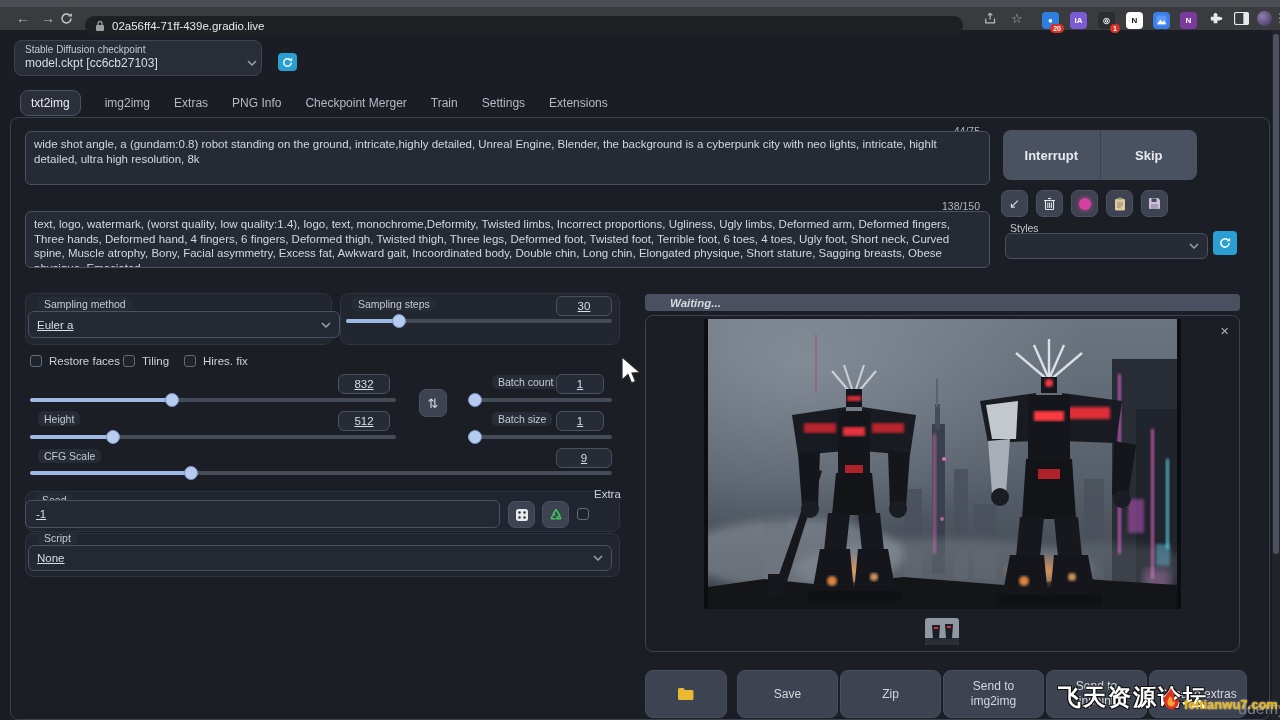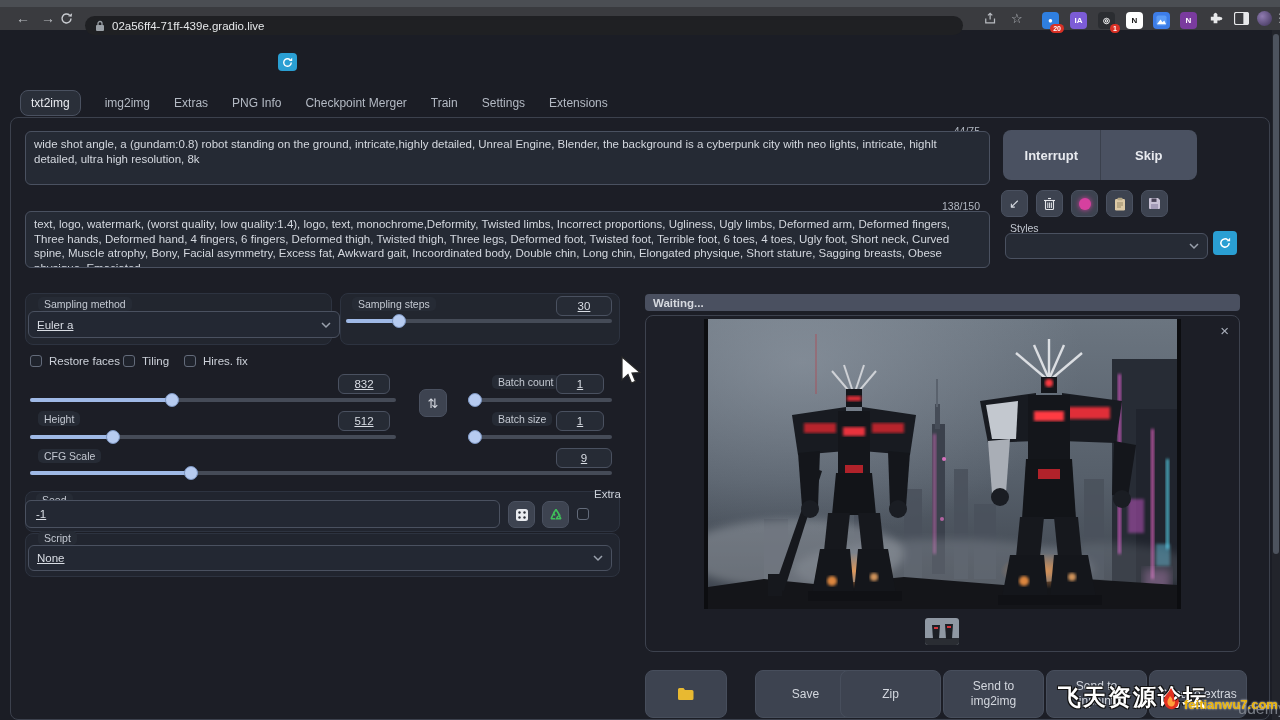--- a/index.html
+++ b/index.html
@@ -106,20 +106,29 @@
       <rect x="10" y="1" width="5" height="12" fill="#e7e8ea"></rect>
     </svg>
     <span class="abs" style="left:1257px;top:4px;width:15px;height:15px;border-radius:50%;background:radial-gradient(circle at 35% 35%, #8f7bb0, #3c3156);"></span>
     <span class="abs nav-ico" style="left:1274px;font-size:12px;">⋮</span>
   </div>
 
   <div class="abs" style="left:1272px;top:30px;width:8px;height:690px;background:#22242b;">
     <div class="abs" style="left:1px;top:4px;width:6px;height:520px;background:#4d535e;border-radius:3px;"></div>
   </div>
 
+  <div class="blk" style="left:14px;top:40px;width:248px;height:36px;background:#282d38;border-color:#3e434e;">
+    <span style="position:absolute;left:10px;top:3px;font-size:10px;color:#c4c9d2;">Stable Diffusion checkpoint</span>
+    <div style="position:absolute;left:10px;top:15px;width:232px;display:flex;justify-content:space-between;align-items:center;">
+      <span style="font-size:12px;color:#d9dde4;">model.ckpt [cc6cb27103]</span>
+      <svg class="chev" viewBox="0 0 10 6">
+          <path d="M1 1l4 4 4-4" fill="none" stroke="#9aa1ad" stroke-width="1.5"></path>
+        </svg>
+    </div>
+  </div>
   <div class="bluebtn" style="left:278px;top:53px;width:19px;height:18px;">
     <svg width="11" height="11" viewBox="0 0 16 16">
       <path d="M13.5 8a5.5 5.5 0 1 1-1.7-4" fill="none" stroke="#fff" stroke-width="2"></path>
       <polygon points="14.8,1 14.8,5.8 10,5.8" fill="#fff"></polygon>
     </svg>
   </div>
 
   <div class="abs" style="left:20px;top:90px;display:flex;gap:24px;align-items:center;height:26px;">
     <span style="border:1px solid #4a5160;background:#2a2f39;border-radius:8px;padding:5px 10px;font-size:12px;color:#e9ebf0;">txt2img</span>
     <span style="font-size:12px;color:#b4bac4;">img2img</span>
@@ -278,21 +287,21 @@
 
   <div class="blk" style="left:25px;top:533px;width:595px;height:44px;background:#21252f;"></div>
   <span class="tag" style="left:38px;top:531px;">Script</span>
   <div class="input-box dd" style="left:28px;top:545px;width:584px;height:26px;background:#232833;">
     <span>None</span>
     <svg class="chev" viewBox="0 0 10 6">
         <path d="M1 1l4 4 4-4" fill="none" stroke="#9aa1ad" stroke-width="1.5"></path>
       </svg>
   </div>
 
-  <div class="abs" style="left:645px;top:294px;width:595px;height:17px;background:#4a5060;border-radius:4px;display:flex;align-items:center;padding:0 8px;">
+  <div class="abs" style="left:645px;top:294px;width:595px;height:17px;background:#4a5060;border-radius:4px;display:flex;align-items:center;padding:0 25px;font-style:italic;">
     <span style="font-size:11.5px;font-weight:bold;color:#d6d9df;">Waiting...</span>
   </div>
 
   <div class="abs" style="left:645px;top:315px;width:595px;height:337px;border:1px solid #3d424e;border-radius:8px;background:#1c1e26;">
     <span style="position:absolute;right:10px;top:8px;font-size:15px;color:#a9afba;line-height:14px;">×</span>
 
     <svg style="position:absolute;left:58px;top:3px;" width="477" height="290" viewBox="0 0 477 290">
       <defs>
         <linearGradient id="sky" x1="0" y1="0" x2="0" y2="1">
           <stop offset="0" stop-color="#6b7580"></stop>
@@ -434,21 +443,21 @@
       <rect x="9" y="9" width="4" height="2" fill="#d5363e"></rect>
       <rect x="22" y="8" width="4" height="2" fill="#d5363e"></rect>
     </svg>
   </div>
 
   <div class="bigbtn" style="left:645px;width:82px;">
     <svg width="18" height="14" viewBox="0 0 18 14">
       <path d="M1 2.5A1.5 1.5 0 0 1 2.5 1h4l1.5 2h7A1.5 1.5 0 0 1 16.5 4.5v7A1.5 1.5 0 0 1 15 13H2.5A1.5 1.5 0 0 1 1 11.5z" fill="#e8b931"></path>
     </svg>
   </div>
-  <div class="bigbtn" style="left:755px;width:101px;">Save</div>
+  <div class="bigbtn" style="left:737px;width:101px;">Save</div>
   <div class="bigbtn" style="left:840px;width:101px;">Zip</div>
   <div class="bigbtn" style="left:943px;width:101px;">Send to
 img2img</div>
   <div class="bigbtn" style="left:1046px;width:101px;">Send to
 inpaint</div>
   <div class="bigbtn" style="left:1149px;width:98px;">Send to extras</div>
 
   <span class="wm-udemy" style="left:1238px;top:700px;">udemy</span>
   <span class="wm-cn" style="left:1058px;top:682px;">飞天资源论坛</span>
   <svg class="abs" style="left:1158px;top:686px;z-index:61;" width="26" height="26" viewBox="0 0 26 26">

